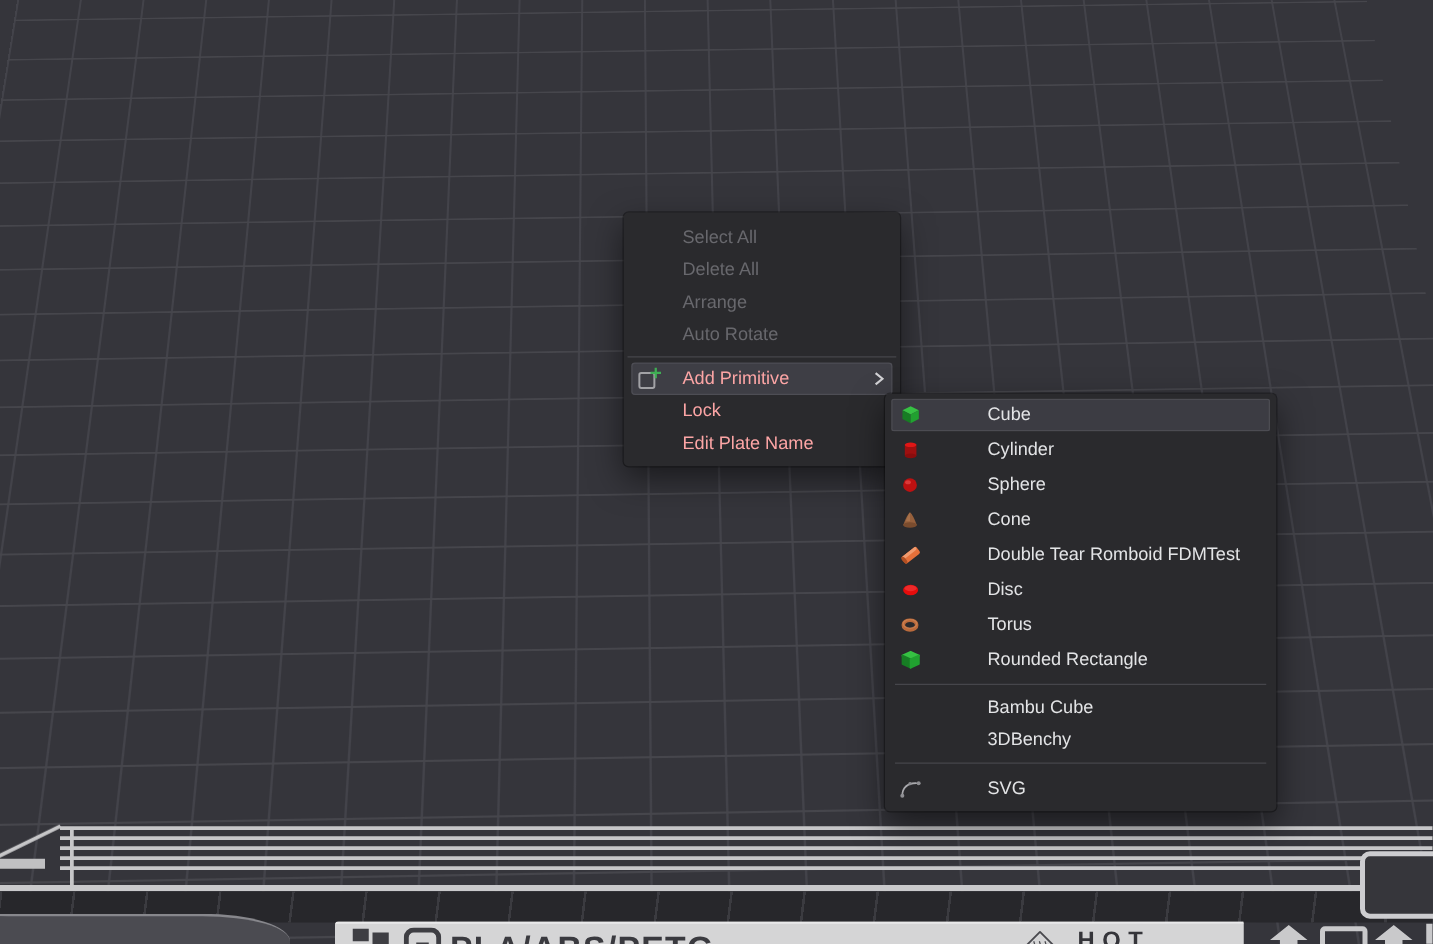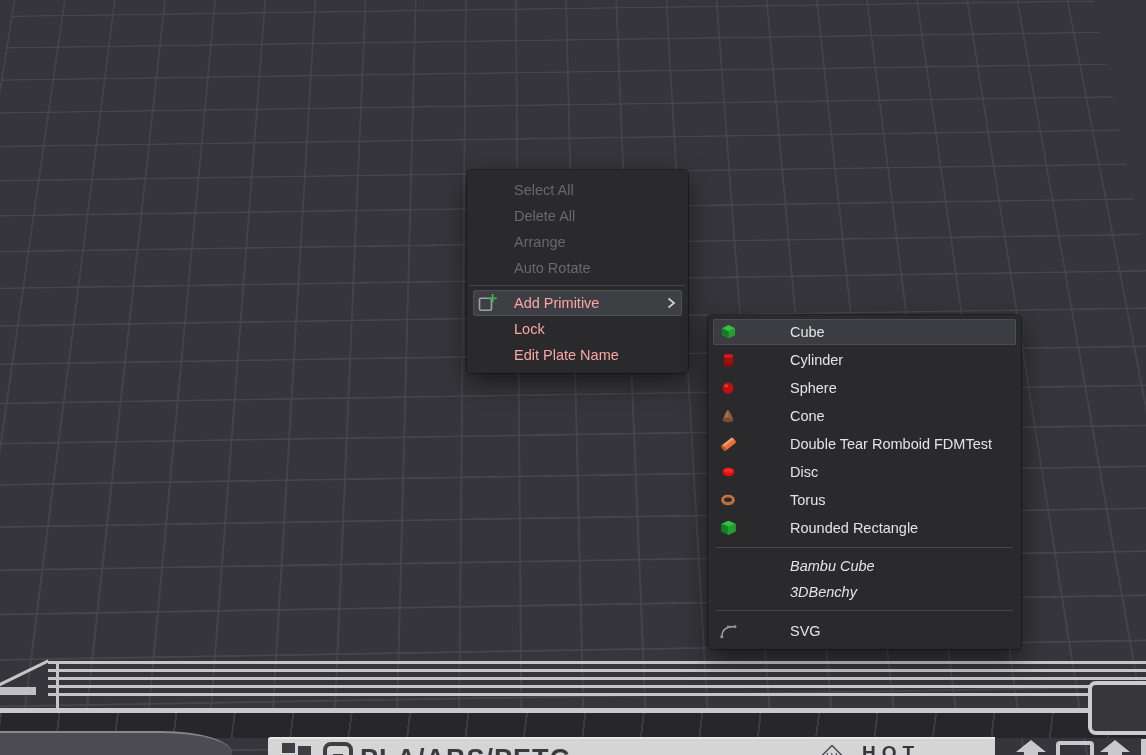--- a/index.html
+++ b/index.html
@@ -58,42 +58,42 @@
     position:absolute;left:56px;top:4px;width:30px;height:24px;
     border:4px solid #c9c9cb;border-radius:4px;
   }
   .edge-sliver{position:absolute;right:0;top:2px;width:5px;height:16px;background:#c9c9cb;}
   
   .menu{
     position:absolute;background:#2a2a2d;border-radius:4px;
     box-shadow:0 0 0 1px rgba(0,0,0,.35),0 10px 26px rgba(0,0,0,.5);
     z-index:10;
   }
-  .main-menu{left:467px;top:170px;width:221px;padding:7px 0 5px 0;}
+  .main-menu{left:499px;top:170px;width:221px;padding:7px 0 5px 0;}
   .sub-menu{left:708px;top:315px;width:313px;padding:3px 0 4px 0;z-index:11;}
   .mi{
     position:relative;display:flex;align-items:center;
     height:26px;padding-left:47px;font-size:14.5px;color:#fca5a5;cursor:default;
     white-space:nowrap;
   }
   .mi .lbl{position:relative;z-index:1;}
   .mi.disabled{color:#68686d;}
   .mi.highlight::before{
     content:"";position:absolute;left:6px;right:6px;top:0;bottom:0;
     background:#3e3e45;border-radius:3px;box-shadow:inset 0 0 0 1px #4e4e55;
   }
   .mi .mi-icon{position:absolute;left:11px;top:50%;transform:translateY(-50%);z-index:1;display:flex;}
   .mi .chev{position:absolute;right:12px;top:50%;transform:translateY(-50%);z-index:1;display:flex;}
   .sep{height:1px;background:#46464b;margin:4px 3px;}
   .smi{
     position:relative;display:flex;align-items:center;
     height:28px;padding-left:42px;font-size:14.5px;color:#e3e4e6;cursor:default;
     white-space:nowrap;
   }
-  .smi.plain{height:26px;font-style:italic;}
+  .smi.plain{height:26px;}
   .smi.tall{height:29px;}
   .smi .lbl{position:relative;z-index:1;margin-left:40px;}
   .smi.highlight::before{
     content:"";position:absolute;left:5px;right:5px;top:1px;bottom:1px;
     background:#3c3c43;border-radius:2px;box-shadow:inset 0 0 0 1px #4c4c52;
   }
   .smi .mi-icon{position:absolute;left:11px;top:50%;transform:translateY(-50%);z-index:1;display:flex;
     width:18px;justify-content:center;}
   .sub-sep{height:1px;background:#46464b;margin:5px 8px;}
 </style>

